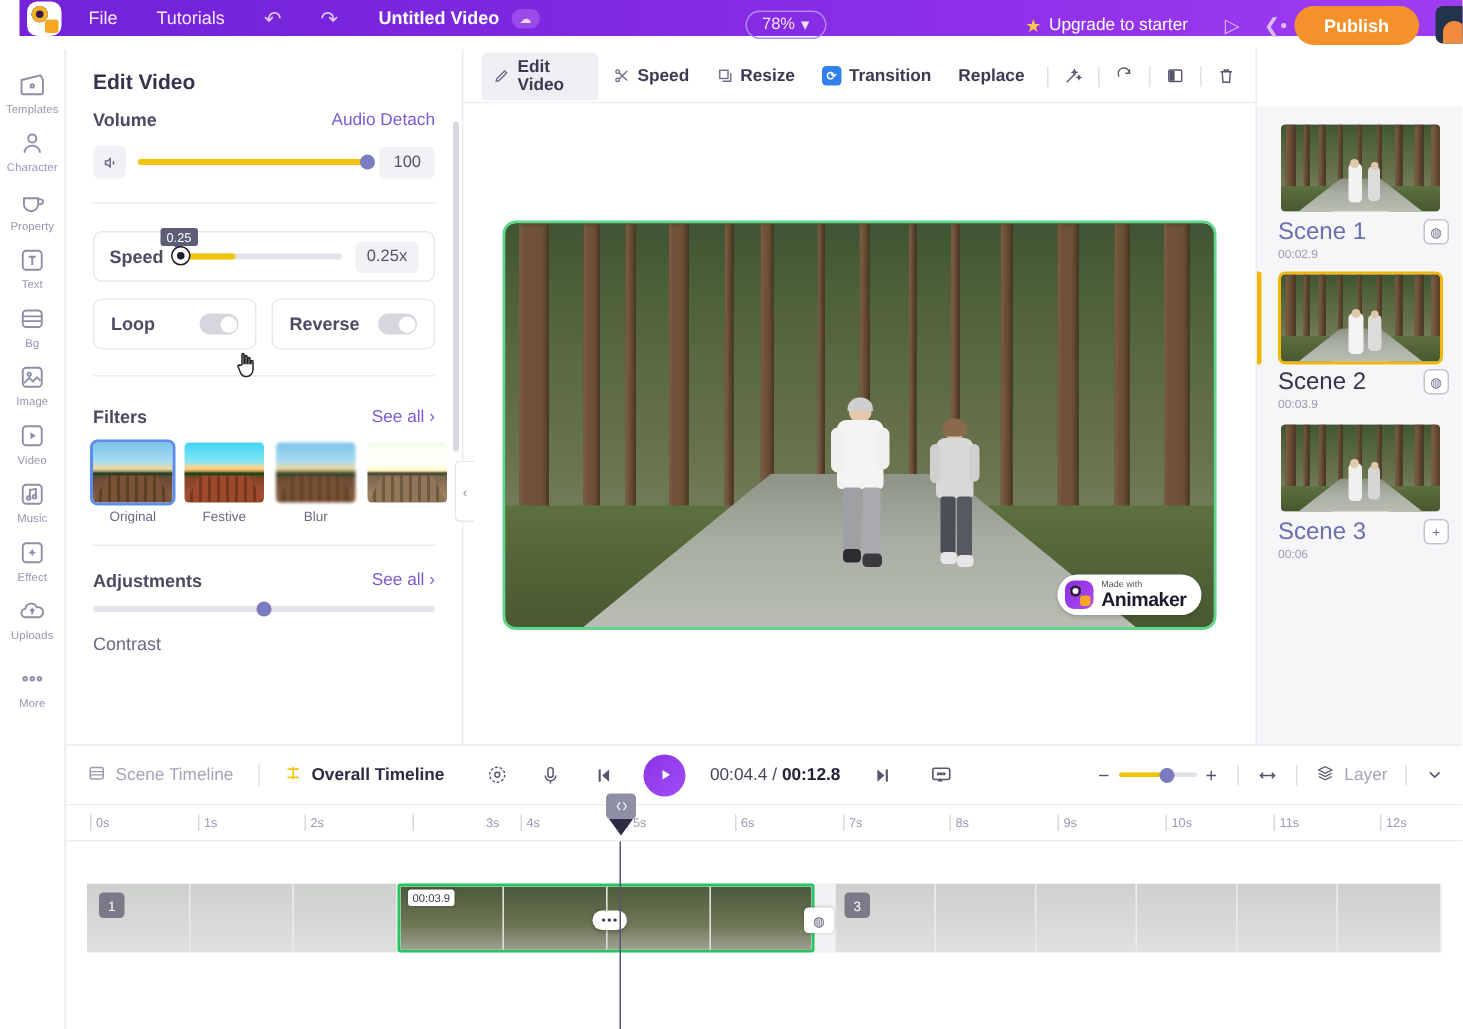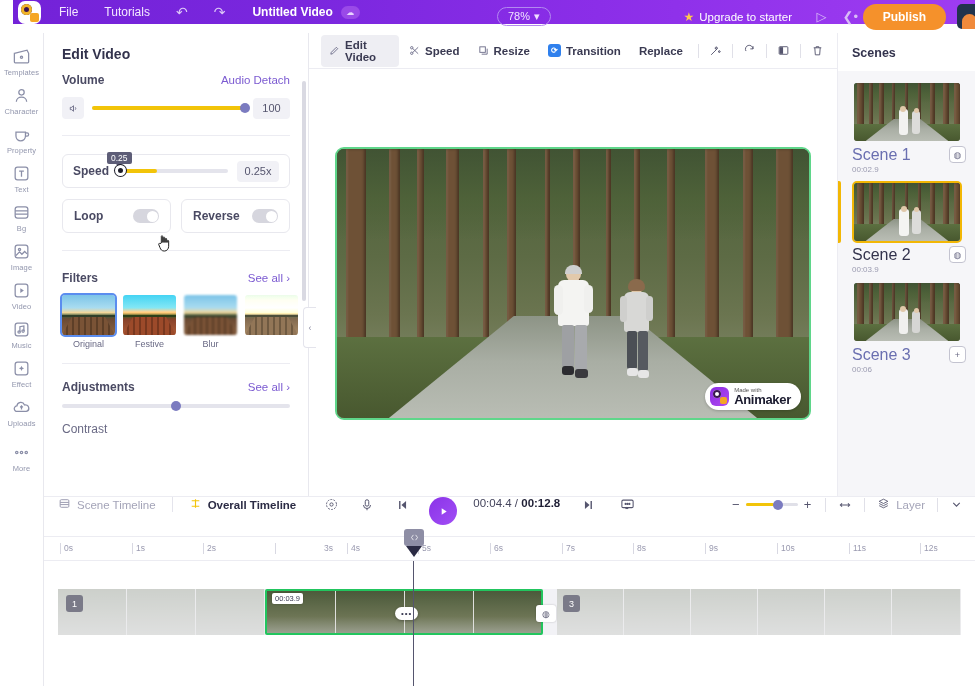--- a/index.html
+++ b/index.html
@@ -307,21 +307,21 @@
   .scene-act {
     width:17px;height:17px;border:1px solid #c3c3d0;border-radius:4px;background:#fff;
     display:flex;align-items:center;justify-content:center;font-size:9px;color:#6a6a85;cursor:pointer;
   }
   .sel-bar{position:absolute;left:0;top:0;width:3px;height:62px;background:#f2b705;border-radius:0 2px 2px 0;}
 
   
   .tl-bar {
     position:absolute; left:44px; top:496px; width:931px; height:41px;
     background:#fff; border-top:1px solid #ececf2; border-bottom:1px solid #ececf2;
-    display:flex; align-items:flex-start; padding-left:14px;
+    display:flex; align-items:center; padding-left:14px;
   }
   .tl-tab { display:flex; align-items:center; gap:6px; font-size:11.5px; cursor:pointer; }
   .tl-tab.off { color:#a4a4b8; }
   .tl-tab.on { color:#2b2b44; font-weight:bold; }
   .tl-sep { width:1px; height:15px; background:#e4e4ec; margin:0 16px; }
   .tl-icons { display:flex; align-items:center; gap:21px; margin-left:28px; }
   .tl-ico { font-size:13px; color:#55556e; cursor:pointer; display:flex;align-items:center;}
   .play-btn {
     width:28px;height:28px;border-radius:50%;
     background:linear-gradient(135deg,#8b33e8,#a14ef5);
@@ -752,21 +752,20 @@
         <span class="wm-txt">
           <span class="wm-sm">Made with</span>
           <span class="wm-lg">Animaker</span>
         </span>
       </div>
     </div>
     <div class="stage-scroll"></div>
   </div>
 
   <div class="scenes">
-    <div class="scenes-title">Scenes</div>
     <div class="scenes-body">
 
       <div class="scene-item">
         <div class="scene-thumb">
           <div class="forest" style="position:absolute;inset:0;">
             <div class="canopy"></div>
             <div class="trunks">
               <div class="trunk" style="left:3%;width:7px;"></div>
               <div class="trunk" style="left:14%;width:4px;bottom:27%;"></div>
               <div class="trunk" style="left:24%;width:5px;bottom:27%;"></div>

